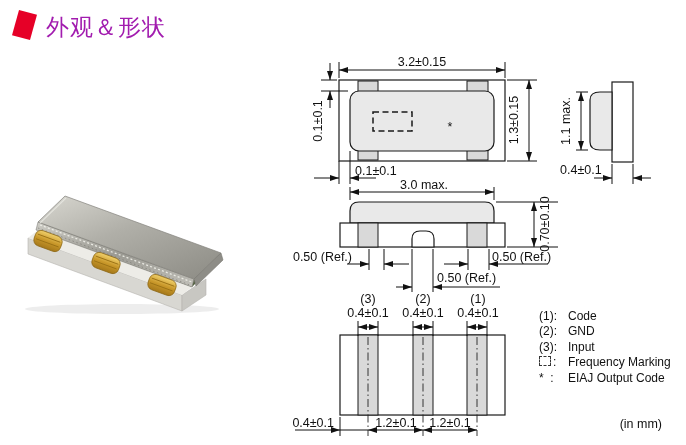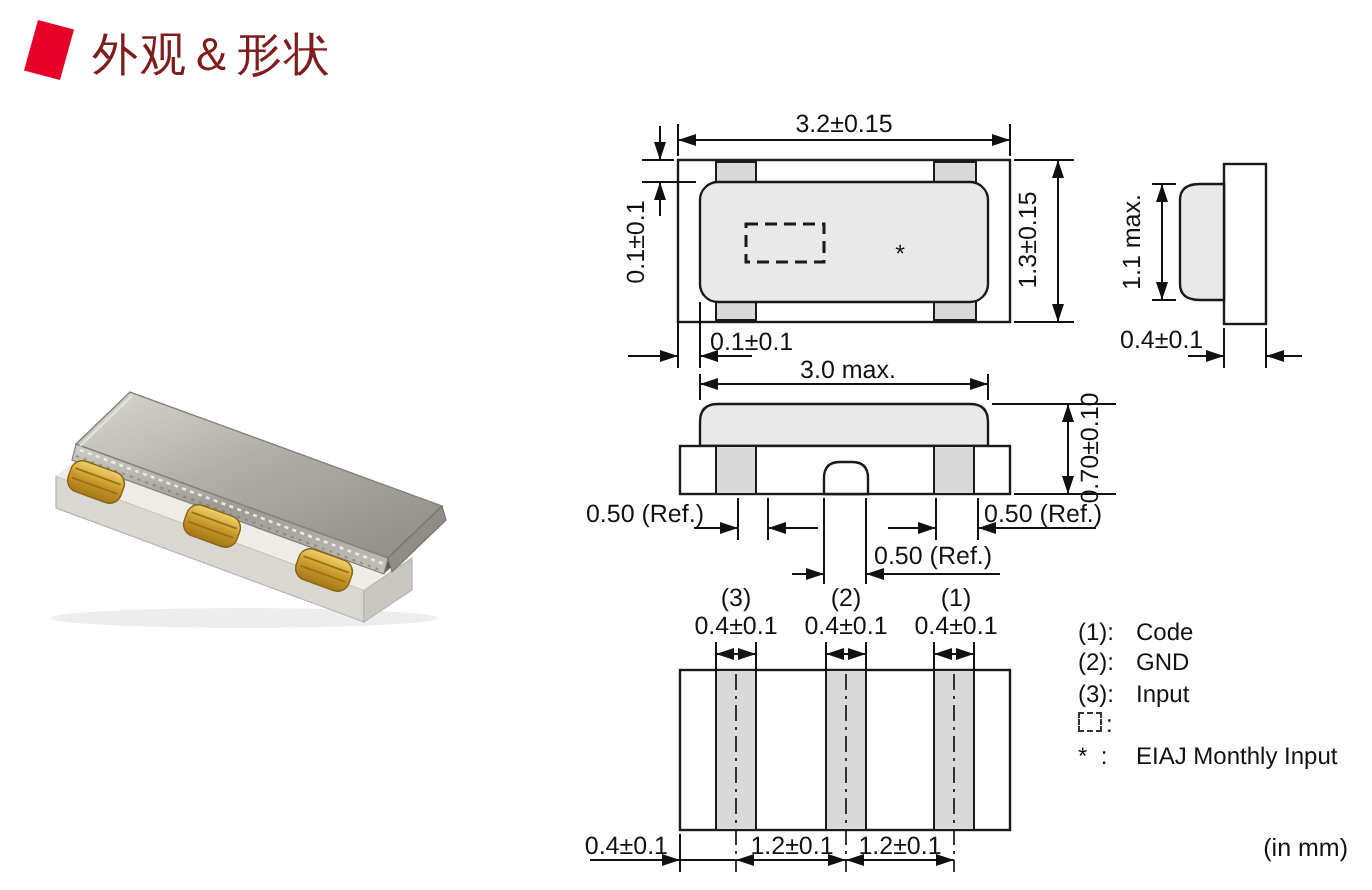--- a/index.html
+++ b/index.html
@@ -1,30 +1,30 @@
 <!DOCTYPE html>
 <html><head>
 <meta charset="utf-8">
 <style>
   html,body{margin:0;padding:0;background:#fff;}
   body{width:686px;height:445px;position:relative;overflow:hidden;
        font-family:"Liberation Sans","DejaVu Sans",sans-serif;color:#1a1a1a;}
   .hdr-icon{position:absolute;left:12px;top:10px;width:25px;height:30px;
             background:#e60027;clip-path:polygon(28% 0,100% 16%,72% 100%,0 84%);}
   .page-title{position:absolute;left:46px;top:12px;font-size:23px;line-height:30px;
-              color:#7f1d1d;letter-spacing:1px;font-weight:400;white-space:nowrap;}
+              color:#a21caf;letter-spacing:1px;font-weight:400;white-space:nowrap;}
   .photo{position:absolute;left:22px;top:180px;}
   .drawing{position:absolute;left:0;top:0;}
   .drawing text{font-family:"Liberation Sans","DejaVu Sans",sans-serif;font-size:12.5px;fill:#111;}
   .legend{position:absolute;left:539px;top:309px;font-size:12px;line-height:15.4px;color:#111;}
   .legend .row{display:flex;align-items:baseline;white-space:pre;}
   .legend .sym{display:inline-block;min-width:29px;}
   .fm-box{display:inline-block;width:10px;height:8px;border:1px dashed #333;
           margin-right:2px;position:relative;top:0px;}
-  .unit-note{position:absolute;right:12px;top:417px;font-size:12.5px;color:#111;}
+  .unit-note{position:absolute;right:24px;top:417px;font-size:12.5px;color:#111;}
 </style>
 </head>
 <body>
 
 <div class="hdr-icon"></div>
 <div class="page-title">外观＆形状</div>
 
 <svg class="photo" width="205" height="135" viewBox="0 0 205 135">
   <defs>
     <linearGradient id="lidG" x1="0" y1="0" x2="0.9" y2="1">
@@ -235,20 +235,20 @@
   <div class="row">
     <span class="sym">(1):</span><span>Code</span>
   </div>
   <div class="row">
     <span class="sym">(2):</span><span>GND</span>
   </div>
   <div class="row">
     <span class="sym">(3):</span><span>Input</span>
   </div>
   <div class="row">
-    <span class="sym"><span class="fm-box"></span><span>:</span></span>
-  </div>
-  <div class="row">
-    <span class="sym">*  :</span><span>EIAJ Monthly Input</span>
+    <span class="sym"><span class="fm-box"></span><span>:</span></span><span>Frequency Marking</span>
+  </div>
+  <div class="row">
+    <span class="sym">*  :</span><span>EIAJ Output Code</span>
   </div>
 </div>
 
 <div class="unit-note">(in mm)</div>
 
 </body></html>

